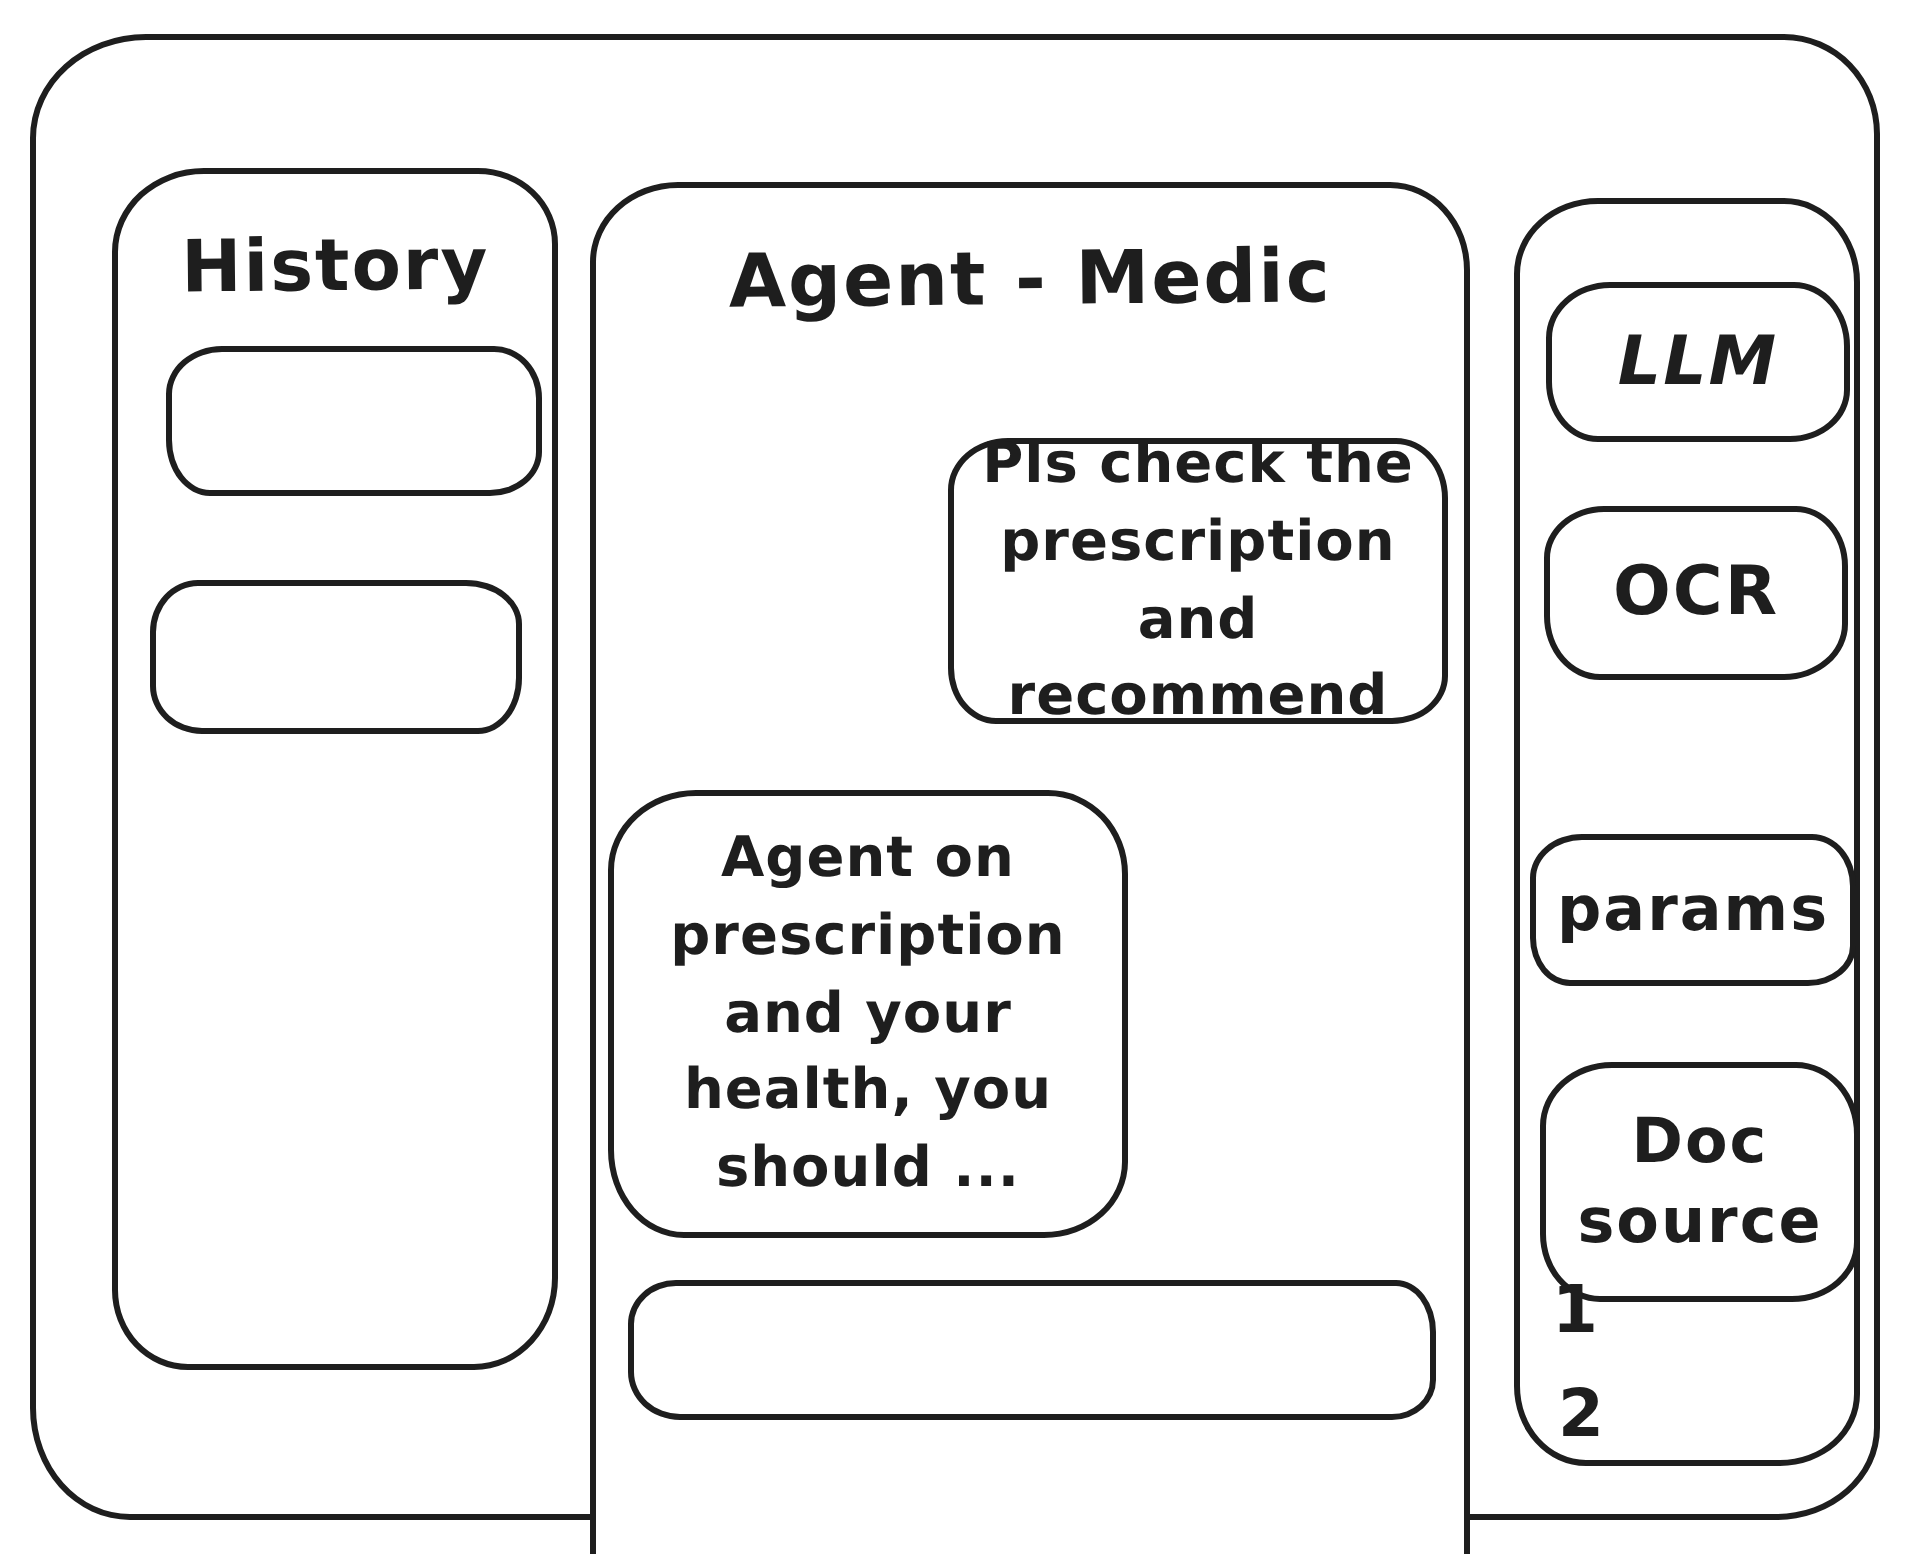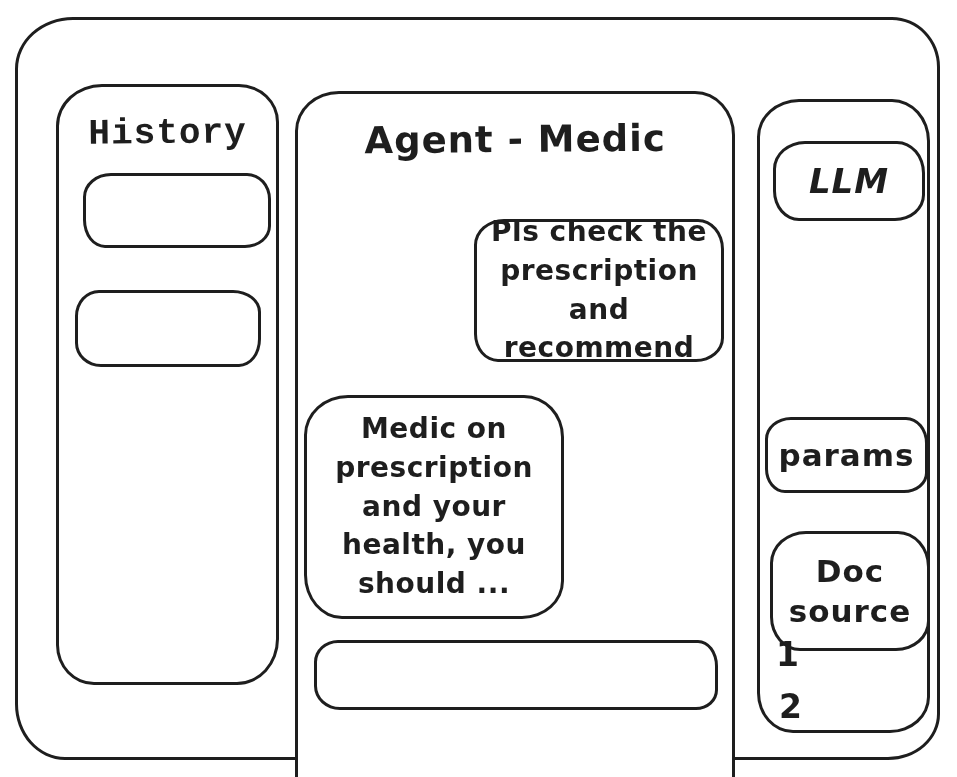--- a/index.html
+++ b/index.html
@@ -19,21 +19,20 @@
   }
   
   .frame {
     left: 15px; top: 17px; width: 925px; height: 743px;
     border-radius: 58px 48px 52px 50px / 52px 50px 46px 56px;
   }
   
   .history-panel {
     left: 38px; top: 64px; width: 223px; height: 601px;
     border-radius: 46px 40px 42px 38px / 42px 38px 46px 40px;
-    font-family: Liberation Mono, monospace;
   }
   .panel-title {
     width: 100%;
     text-align: center;
     padding-top: 26px;
     font-size: 36px;
     font-weight: 700;
     letter-spacing: 1px;
     transform: rotate(-0.6deg);
   }
@@ -145,35 +144,38 @@
   <div class="abs chat-panel sketch">
     <div class="chat-title">Agent - Medic</div>
 
     <div class="abs bubble bubble-user sketch">
       <span>Pls check the
 prescription
 and recommend</span>
     </div>
 
     <div class="abs bubble bubble-assistant sketch">
-      <span>Medic on
+      <span>Agent on
 prescription
 and your
 health, you
 should ...</span>
     </div>
 
     <input class="abs chat-input sketch" type="text" value="" style="">
   </div>
 
   <div class="abs tools-panel sketch">
     <div class="abs tool tool-llm sketch">
       <span>LLM</span>
     </div>
 
+    <div class="abs tool tool-ocr sketch">
+      <span>OCR</span>
+    </div>
 
     <div class="abs tool tool-params sketch">
       <span>params</span>
     </div>
 
     <div class="abs tool tool-doc sketch">
       <span>Doc
 source</span>
     </div>
 

